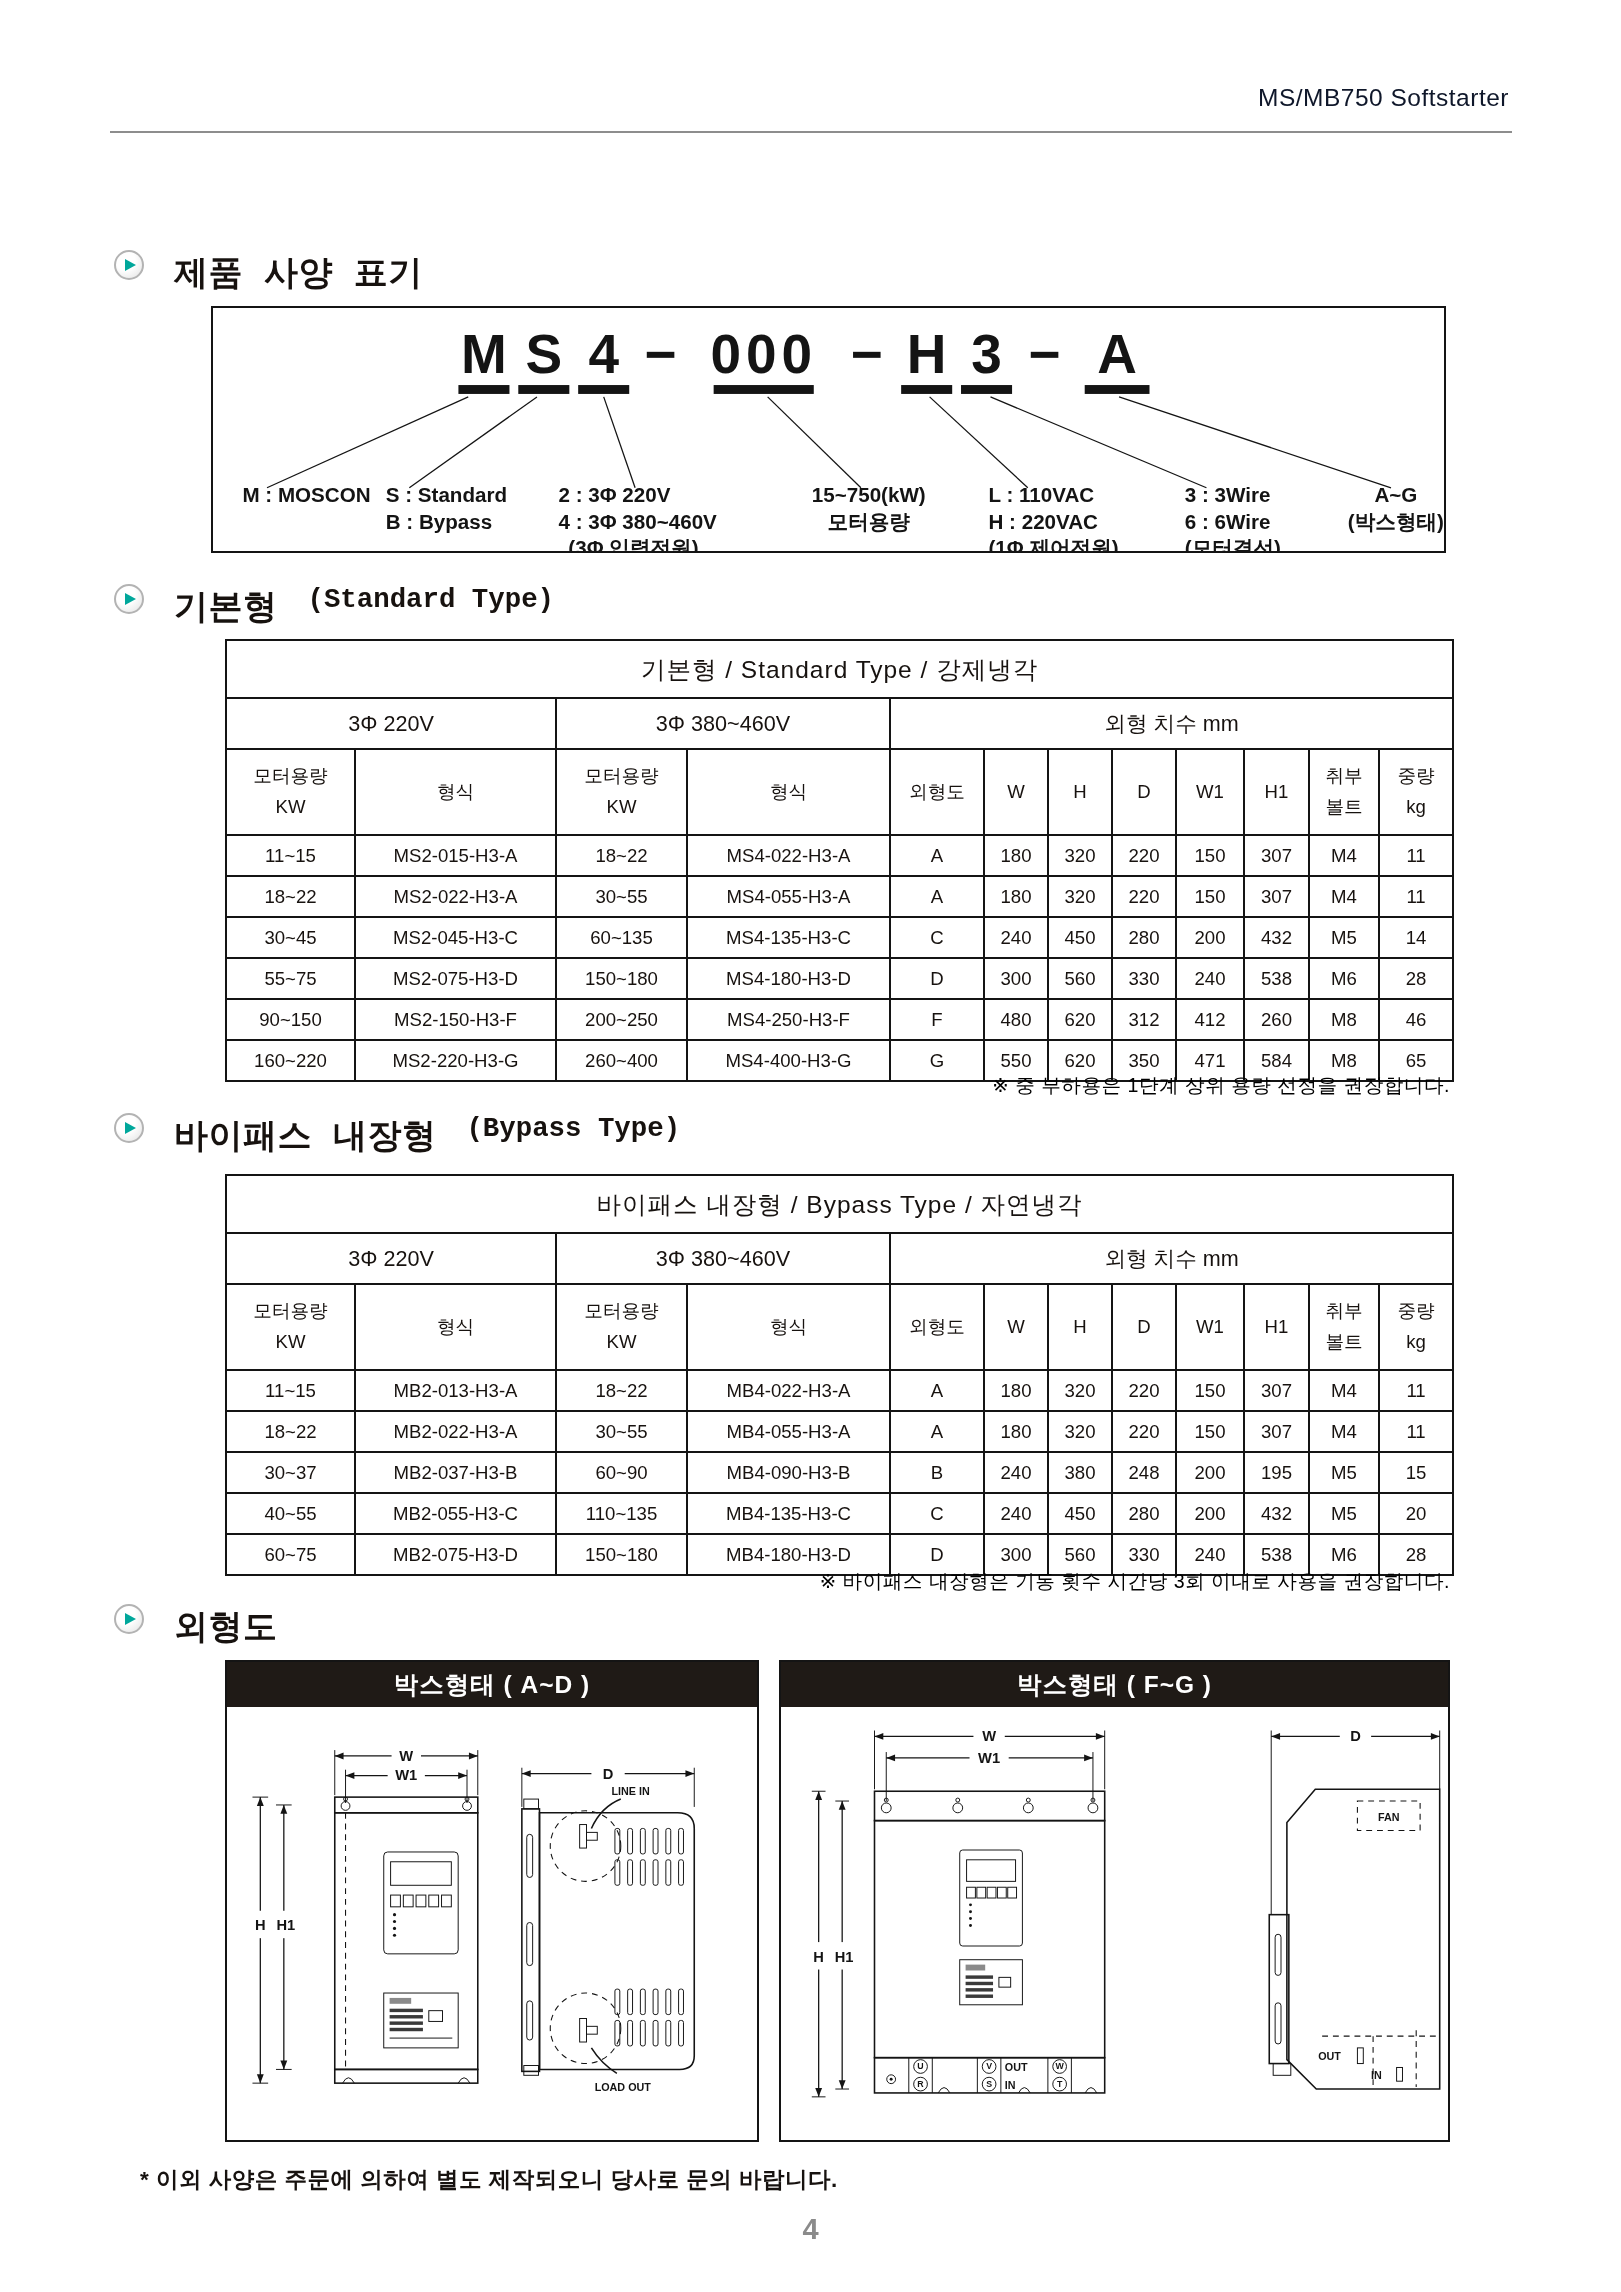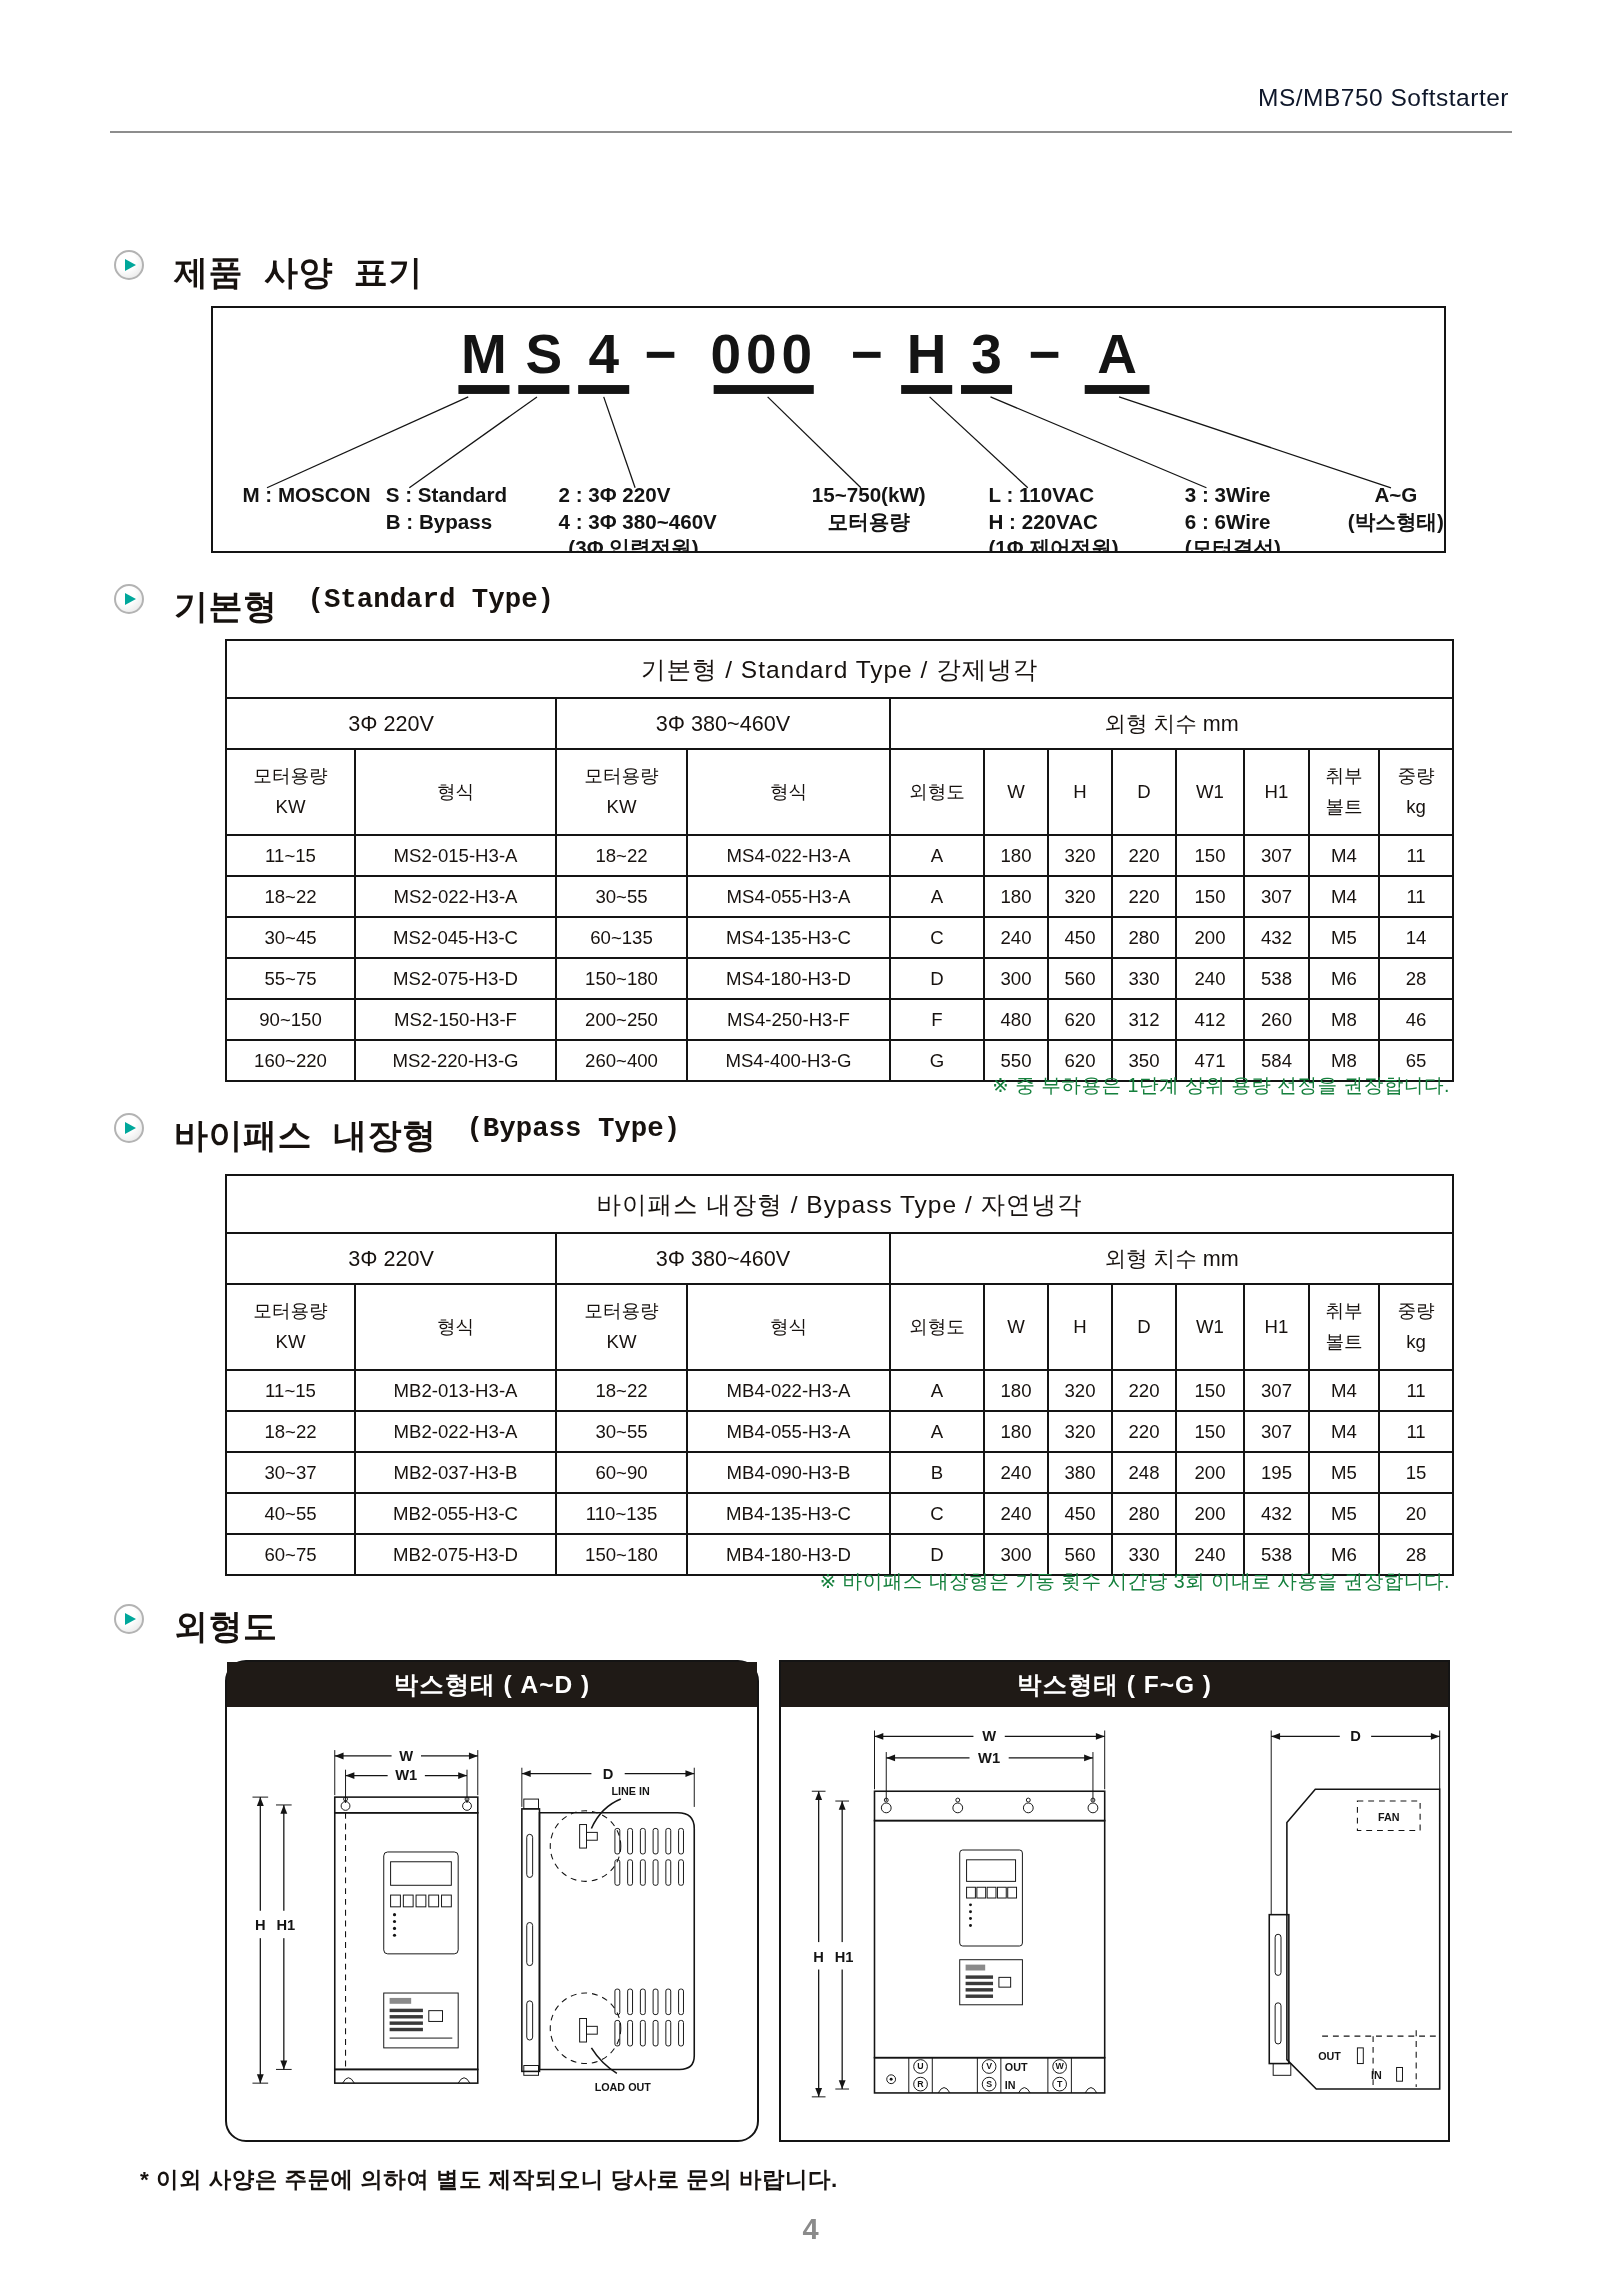--- a/index.html
+++ b/index.html
@@ -15,21 +15,21 @@
   .en{font-size:27.4px;font-weight:bold;}
   .model-box{position:absolute;left:211px;top:306px;width:1235px;height:247px;border:2.9px solid #141414;box-sizing:border-box;}
   .model-box svg{display:block;width:100%;height:100%;}
   table.spec{position:absolute;border-collapse:collapse;table-layout:fixed;border:2.9px solid #141414;background:#fff;}
   table.spec td{border:2px solid #141414;text-align:center;vertical-align:middle;padding:0;}
   tr.t-title td{height:56px;font-size:24.5px;letter-spacing:1px;}
   tr.t-group td{height:49px;font-size:21.6px;}
   tr.t-head td{height:84px;font-size:18.6px;line-height:1.65;}
   tr.t-head td span{display:block;}
   tr.t-row td{height:39px;font-size:18.6px;}
-  .tbl-note{position:absolute;font-size:19.6px;color:#15803d;letter-spacing:0.5px;}
+  .tbl-note{position:absolute;font-size:19.6px;color:#000000;letter-spacing:0.5px;}
   .panel{position:absolute;border:2.9px solid #141414;box-sizing:border-box;background:#fff;}
   .panel-title{height:45px;background:#1f1a16;color:#ffffff;font-size:24.5px;font-weight:bold;
                display:flex;align-items:center;justify-content:center;letter-spacing:1px;}
   .panel svg{display:block;}
   .footnote{position:absolute;left:140px;top:2164px;font-size:22.5px;font-weight:bold;letter-spacing:0.5px;}
   .page-num{position:absolute;top:2213px;left:0;width:100%;text-align:center;font-size:29px;font-weight:bold;color:#8b8b8b;}
   
   .ln{stroke:#141414;stroke-width:1.6;fill:none;}
   .thin{stroke:#141414;stroke-width:1;fill:none;}
   .dim{stroke:#141414;stroke-width:1.3;fill:none;}
@@ -389,21 +389,21 @@
     </table>
   <div class="tbl-note" style="top:1568px;right:171px;">※ 바이패스 내장형은 기동 횟수 시간당 3회 이내로 사용을 권장합니다.</div>
 
   <div class="sec-title" style="top:1604px;">
     <span class="play-icon">
         <span class="play-tri"></span>
       </span>
     <span class="ko">외형도</span>
   </div>
 
-  <div class="panel" style="left:225px;top:1660px;width:534px;height:482px;border-radius:21px;">
+  <div class="panel" style="left:225px;top:1660px;width:534px;height:482px;">
     <div class="panel-title">박스형태 ( A~D )</div>
     <svg width="528" height="431" viewBox="0 0 539 440">
 
       <g>
         <line class="thin" x1="110" y1="44" x2="110" y2="90"></line>
           <line class="thin" x1="256" y1="44" x2="256" y2="90"></line>
         <line class="dim" x1="110" y1="50" x2="168" y2="50"></line>
           <line class="dim" x1="198" y1="50" x2="256" y2="50"></line>
         <polygon class="arr" points="110,50 119,46.5 119,53.5"></polygon>
           <polygon class="arr" points="256,50 247,46.5 247,53.5"></polygon>

